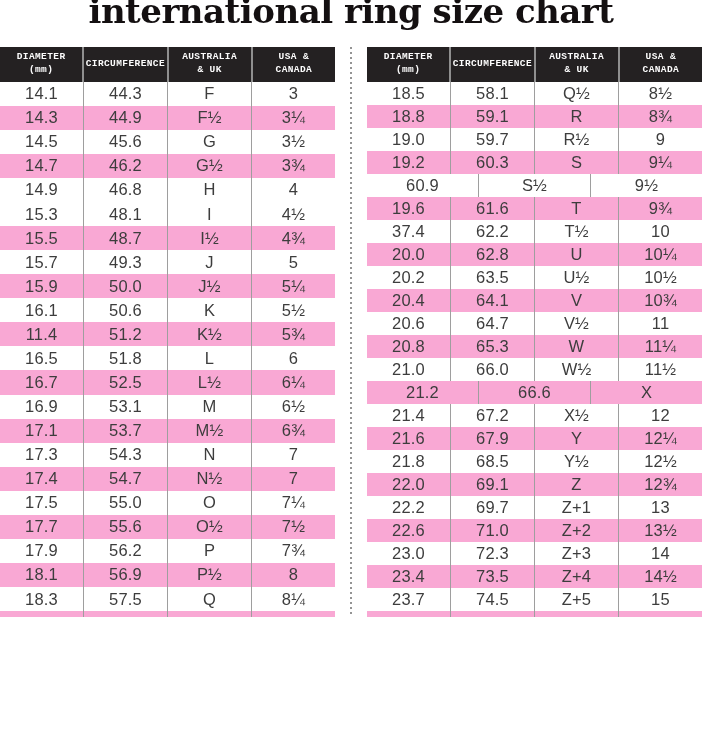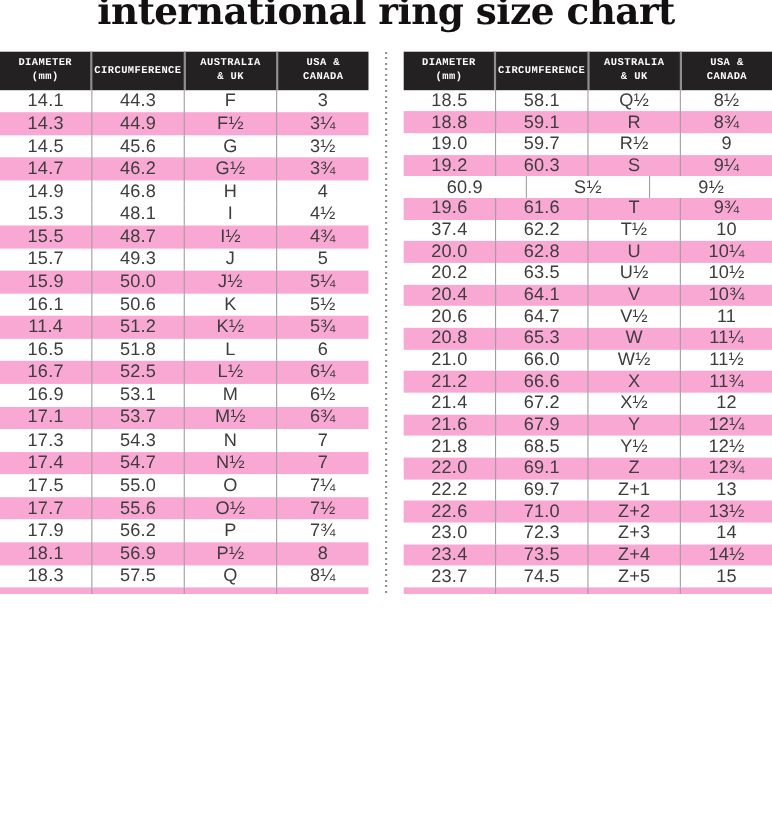--- a/index.html
+++ b/index.html
@@ -1,21 +1,21 @@
 <!DOCTYPE html>
 <html><head>
 <meta charset="utf-8">
 <style>
   html, body { margin: 0; padding: 0; }
   body {
     width: 702px; height: 747px; overflow: hidden;
     background: #ffffff;
     font-family: "Liberation Sans", sans-serif;
   }
-  .page { width: 702px; height: 540px; display: flex; flex-direction: column; border-radius: 11px; }
+  .page { width: 702px; height: 617px; display: flex; flex-direction: column; border-radius: 11px; }
 
   .title {
     flex: 0 0 31px; height: 31px; overflow: visible;
     font-family: "DejaVu Serif", "Liberation Serif", serif;
     font-weight: 700; font-size: 34px; line-height: 37px; margin-top: -7px;
     text-align: center; color: #141011; letter-spacing: -0.5px;
     white-space: nowrap;
   }
 
   .tables { flex: 1 1 auto; display: flex; align-items: stretch; }
@@ -298,21 +298,20 @@
           <div class="tr">
             <div class="td">21.0</div>
             <div class="td">66.0</div>
             <div class="td">W½</div>
             <div class="td">11½</div>
           </div>
           <div class="tr alt">
             <div class="td">21.2</div>
             <div class="td">66.6</div>
             <div class="td">X</div>
-            <div class="td">11¾</div>
           </div>
           <div class="tr">
             <div class="td">21.4</div>
             <div class="td">67.2</div>
             <div class="td">X½</div>
             <div class="td">12</div>
           </div>
           <div class="tr alt">
             <div class="td">21.6</div>
             <div class="td">67.9</div>

